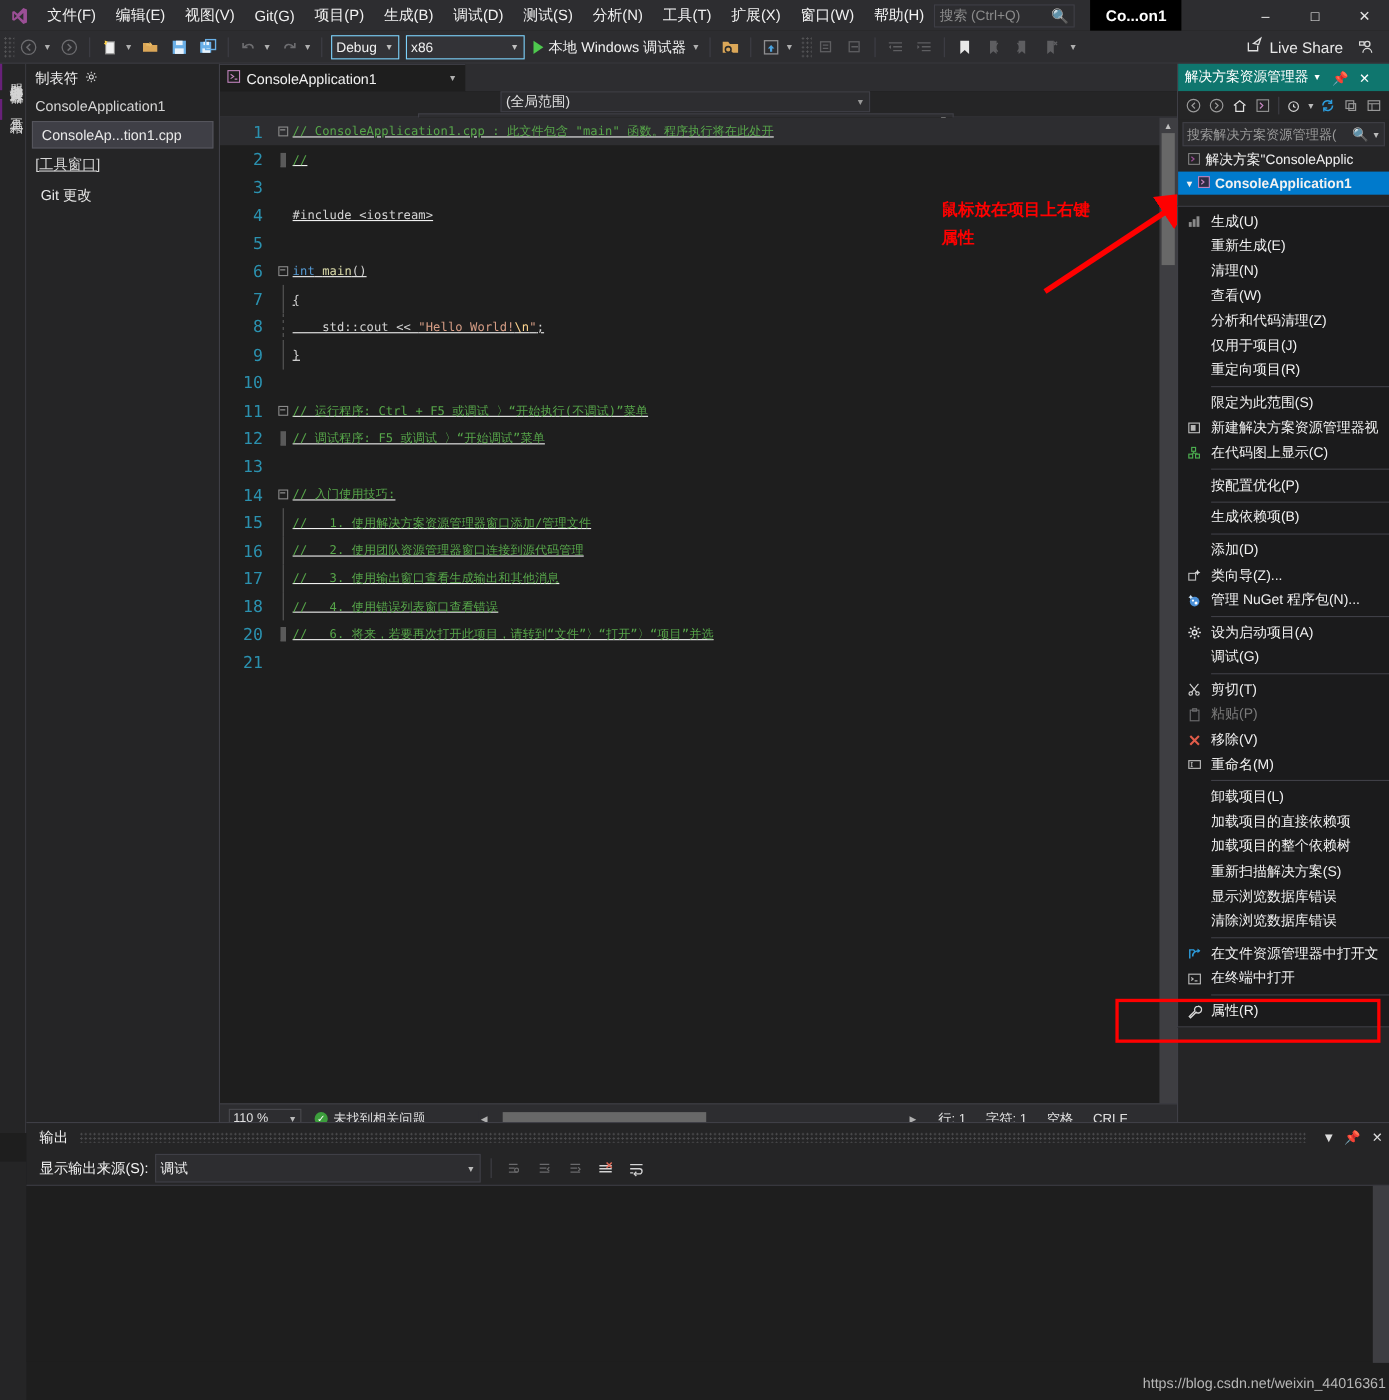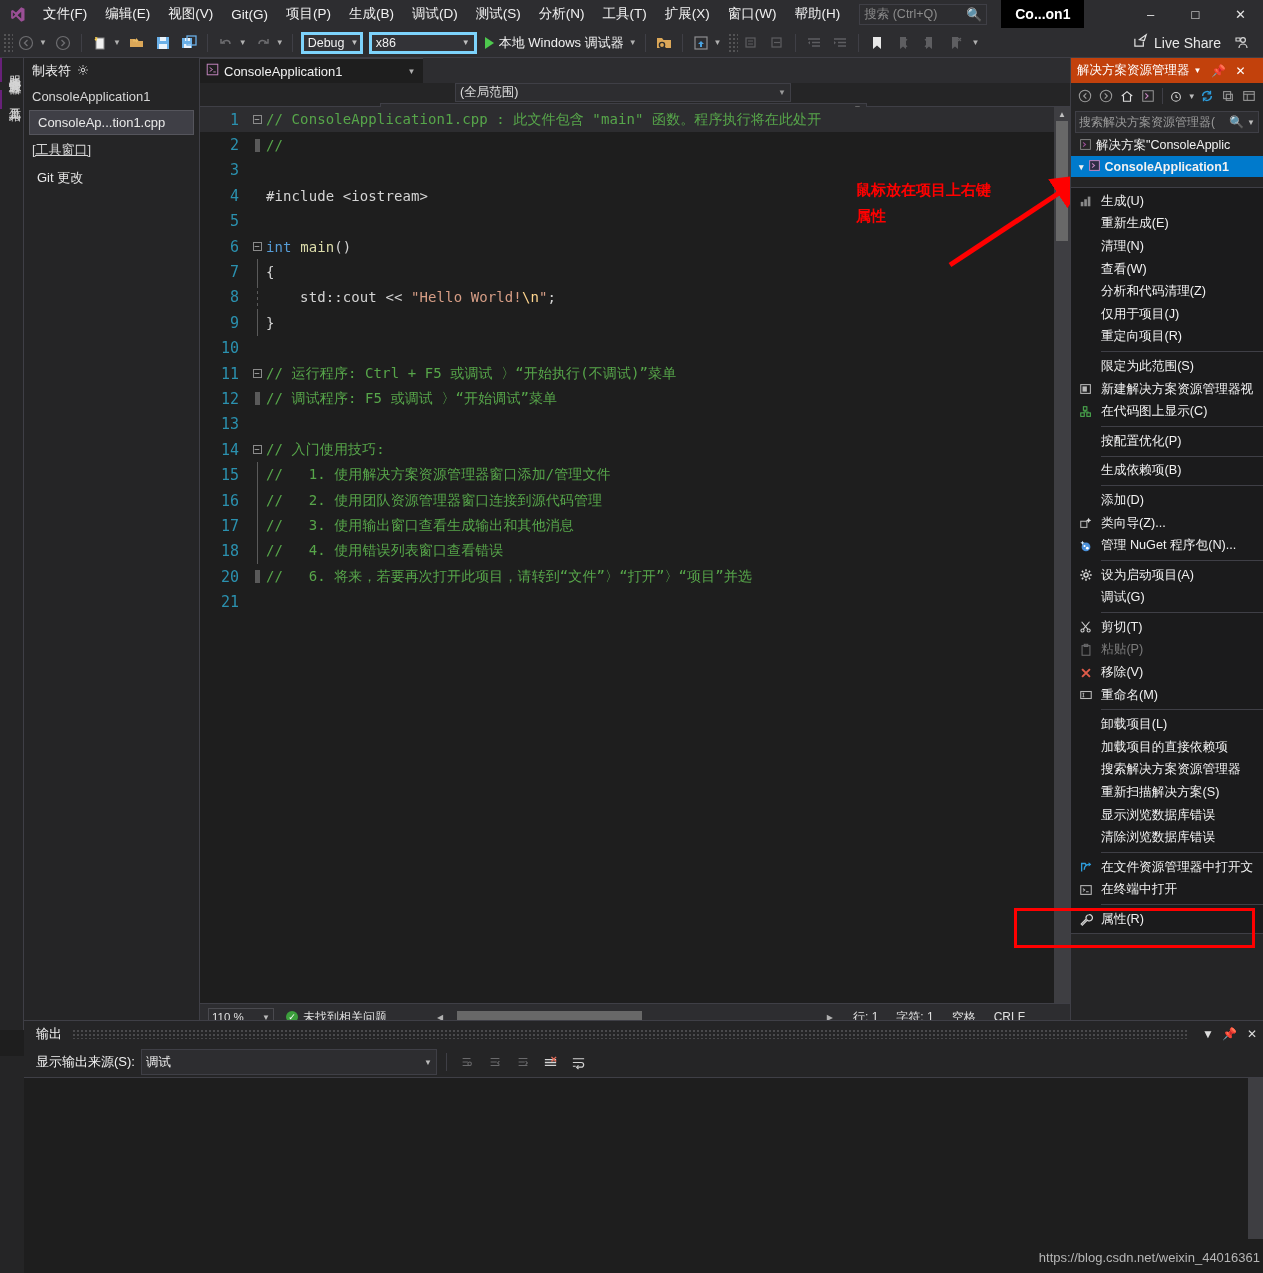--- a/index.html
+++ b/index.html
@@ -17,21 +17,21 @@
     position: absolute; top: 0; left: 0; width: 1263px; height: 28px;
     background: #2d2d30; display: flex; align-items: center;
   }
   .vs-logo { width: 34px; display: flex; justify-content: center; align-items: center; }
   .vs-logo svg { width: 17px; height: 17px; }
   .menu-item {
     font-size: 13.5px; color: #f1f1f1; padding: 3px 7px; margin: 0 2px;
     white-space: nowrap; cursor: default;
   }
   .search-box {
-    margin-left: 10px; width: 128px; height: 21px; background: #2d2d30;
+    width: 128px; height: 21px; background: #2d2d30;
     border: 1px solid #3f3f46; display: flex; align-items: center;
     padding: 0 4px; position: relative;
   }
   .search-box .ph { font-size: 12.5px; color: #8b8b8b; white-space: nowrap; }
   .search-box .mag { position: absolute; right: 4px; top: 2px; color: #ccc; font-size: 13px; }
   .win-tab {
     margin-left: 14px; background: #000; color: #fff; font-size: 14px;
     font-weight: bold; padding: 5px 14px; height: 28px; display: flex;
     align-items: center;
   }
@@ -49,21 +49,21 @@
   }
   .grip { width: 10px; height: 20px; margin-left: 3px;
     background-image: radial-gradient(#5a5a5c 35%, transparent 36%);
     background-size: 4px 4px; opacity: .85; }
   .tb-icon { width: 24px; height: 24px; display: flex; align-items: center;
     justify-content: center; margin: 0 1px; }
   .tb-icon svg { width: 16px; height: 16px; }
   .tb-caret { font-size: 8px; color: #b0b0b0; margin-right: 3px; }
   .tb-sep { width: 1px; height: 18px; background: #3f3f46; margin: 0 5px; }
   .combo {
-    height: 22px; background: #333337; border: 3px solid #7dd3fc;
+    height: 22px; background: #333337; border: 1px solid #7dd3fc;
     display: flex; align-items: center; padding: 0 4px; color: #f1f1f1;
     font-size: 12.5px; position: relative;
   }
   .combo .cv { flex: 1; white-space: nowrap; }
   .combo .ca { font-size: 8px; color: #c0c0c0; margin-left: 6px; }
   .run-btn { display: flex; align-items: center; margin-left: 8px; }
   .run-btn .tri { width: 0; height: 0; border-left: 9px solid #4ec94e;
     border-top: 6px solid transparent; border-bottom: 6px solid transparent; margin-right: 5px; }
   .run-btn .lbl { font-size: 13px; color: #f1f1f1; white-space: nowrap; text-align: center; }
   .live-share { position: absolute; right: 42px; display: flex; align-items: center; gap: 6px; }
@@ -133,22 +133,23 @@
   }
   .fold .box {
     width: 9px; height: 9px; border: 1px solid #8a8a8a; display: flex;
     align-items: center; justify-content: center; font-size: 9px; line-height: 7px;
     color: #bbb;
   }
   .fold .bar { width: 1px; height: 25.4px; background: #5a5a5a; }
   .fold .dash { width: 1px; height: 25.4px;
      background: repeating-linear-gradient(to bottom, #5a5a5a 0 3px, transparent 3px 6px); }
   .ctxt {
-    font-size: 14px; white-space: pre; font-family: "DejaVu Sans Mono", monospace;
+    font-size: 11px; white-space: pre; font-family: "DejaVu Sans Mono", monospace;
     letter-spacing: .1px;
+    text-decoration: underline;
   }
   .c-comment { color: #57a64a; }
   .c-pre { color: #d4d4d4; }
   .c-kw { color: #569cd6; }
   .c-fn { color: #dcdcaa; }
   .c-plain { color: #d4d4d4; }
   .c-str { color: #d69d85; }
   .c-esc { color: #ffd68f; }
   .line1-hl { background: #2d2d30; }
 
@@ -192,21 +193,21 @@
   .hscroll .hthumb { position: absolute; left: 22px; width: 185px; height: 13px; background: #686868; }
   .hscroll .ha { position: absolute; color: #b0b0b0; font-size: 8px; }
   .st-cell { margin-left: 18px; white-space: nowrap; }
 
   
   .solexp {
     position: absolute; left: 1070px; top: 58px; width: 193px; height: 972px;
     background: #252526; border-left: 1px solid #3f3f46;
   }
   .se-title {
-    height: 25px; background: #c2410c; display: flex; align-items: center;
+    height: 25px; background: #0f766e; display: flex; align-items: center;
     padding: 0 4px 0 6px; font-size: 12.5px; color: #fff; gap: 4px;
   }
   .se-title .t { white-space: nowrap; overflow: hidden; }
   .se-tb {
     height: 26px; display: flex; align-items: center; gap: 2px; padding: 0 4px;
     background: #252526;
   }
   .se-tb .i { width: 20px; height: 20px; display: flex; align-items: center; justify-content: center; }
   .se-search {
     height: 22px; margin: 2px 4px; background: #2d2d30; border: 1px solid #3f3f46;
@@ -929,21 +930,21 @@
       <div class="cm-item">
         <span class="cm-ico"></span>
         <span class="cm-lbl">卸载项目(L)</span>
       </div>
       <div class="cm-item">
         <span class="cm-ico"></span>
         <span class="cm-lbl">加载项目的直接依赖项</span>
       </div>
       <div class="cm-item">
         <span class="cm-ico"></span>
-        <span class="cm-lbl">搜索解决方案资源管理器</span>
+        <span class="cm-lbl">加载项目的整个依赖树</span>
       </div>
       <div class="cm-item">
         <span class="cm-ico"></span>
         <span class="cm-lbl">重新扫描解决方案(S)</span>
       </div>
       <div class="cm-item">
         <span class="cm-ico"></span>
         <span class="cm-lbl">显示浏览数据库错误</span>
       </div>
       <div class="cm-item">

